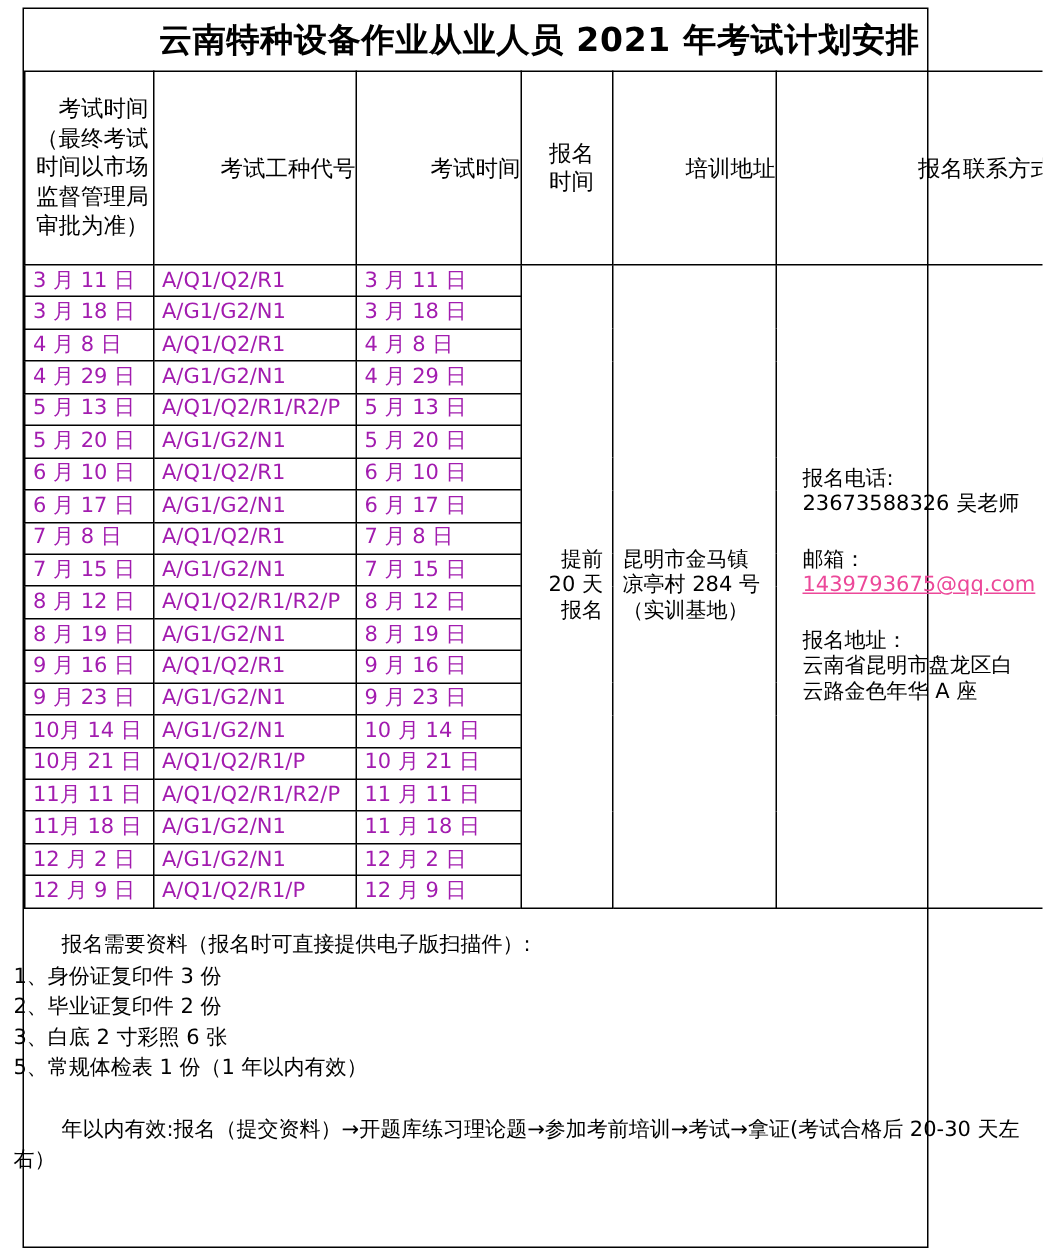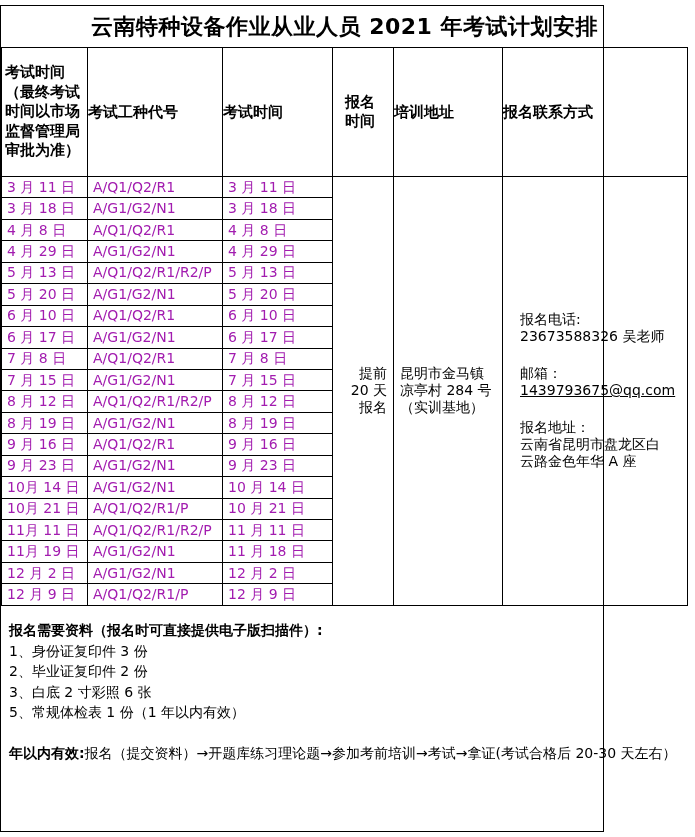--- a/index.html
+++ b/index.html
@@ -1,33 +1,33 @@
 <!DOCTYPE html>
 <html><head>
 <meta charset="utf-8">
 <style>
   html, body { margin: 0; padding: 0; background: #ffffff; }
   body { width: 695px; height: 837px; position: relative; overflow: hidden;
          font-family: "DejaVu Sans", "Liberation Sans", sans-serif; color: #000; }
-  .sheet { position: absolute; left: 0; top: 5px; width: 604px; height: 827px;
+  .sheet { position: absolute; left: 15px; top: 5px; width: 604px; height: 827px;
            border: 1.5px solid #000; box-sizing: border-box; }
   table.sched { border-collapse: collapse; width: 686px; table-layout: fixed; }
   table.sched td { border: 1px solid #000; padding: 0; vertical-align: middle; }
   .title { height: 41px; text-align: center; font-weight: bold; font-size: 22px;
            letter-spacing: 0.5px; border-top: none !important; border-left: none !important; border-right: none !important; }
-  .hdr td { text-align: left; font-size: 15px; line-height: 19px; height: 126px; font-weight: bold; }
+  .hdr td { text-align: right; font-size: 15px; line-height: 19px; height: 126px; }
   .hdr td.c1 { font-size: 15px; line-height: 19.5px; padding: 1px 3px; }
   tr.row td { height: 20.45px; font-size: 14px; line-height: 17px; padding-left: 5px; white-space: nowrap; }
   tr.row td.date, tr.row td.code, tr.row td.date2 { color: #a21caf; }
   td.merged { font-size: 14px; line-height: 19px; vertical-align: middle; padding: 0 6px !important; white-space: normal !important; }
   td.contact { font-size: 14px; line-height: 20px; padding: 0 17px !important; white-space: normal !important; }
-  .contact a { color: #000000; text-decoration: underline; }
+  .contact a { color: #ec4899; text-decoration: underline; }
   .contact .gap { height: 20px; }
   .notes { position: absolute; left: 9px; top: 620px; width: 680px; font-size: 14px; line-height: 20.5px; }
-  .notes .bold { font-weight: bold; }
+  .notes .bold { font-weight: normal; margin-left: 32px; }
   .notes .gap { height: 20px; }
 </style>
 </head>
 <body>
 
 <div class="sheet">
   <table class="sched">
     <colgroup>
       <col style="width:86px">
         <col style="width:135px">
@@ -141,21 +141,21 @@
       <td class="date">10月 21 日</td>
       <td class="code">A/Q1/Q2/R1/P</td>
       <td class="date2">10 月 21 日</td>
     </tr>
         <tr class="row">
       <td class="date">11月 11 日</td>
       <td class="code">A/Q1/Q2/R1/R2/P</td>
       <td class="date2">11 月 11 日</td>
     </tr>
         <tr class="row">
-      <td class="date">11月 19 日</td>
+      <td class="date">11月 18 日</td>
       <td class="code">A/G1/G2/N1</td>
       <td class="date2">11 月 18 日</td>
     </tr>
         <tr class="row">
       <td class="date">12 月 2 日</td>
       <td class="code">A/G1/G2/N1</td>
       <td class="date2">12 月 2 日</td>
     </tr>
         <tr class="row">
       <td class="date">12 月 9 日</td>

